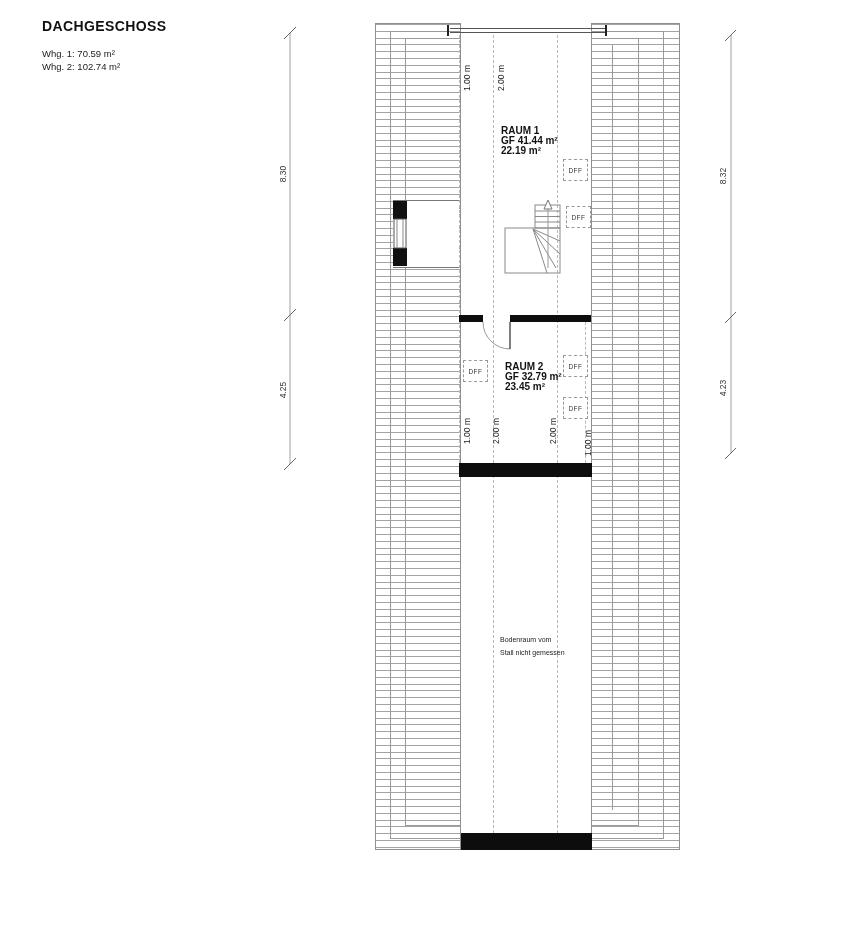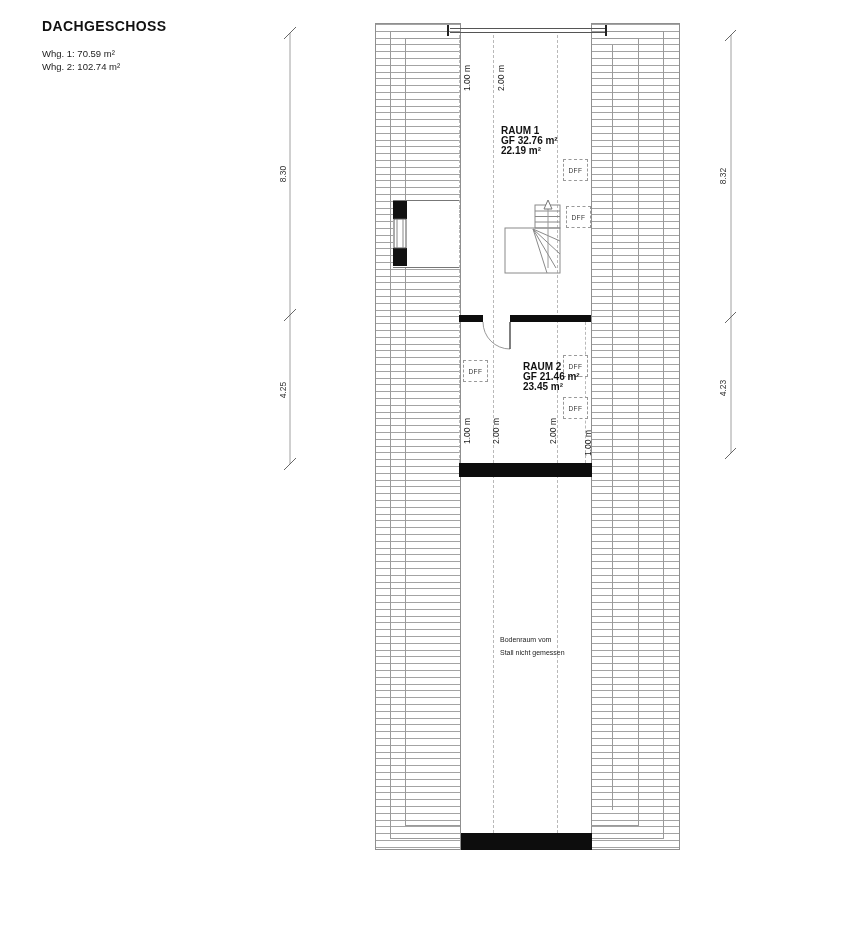--- a/index.html
+++ b/index.html
@@ -140,26 +140,26 @@
     </div>
   <div class="abs dff" style="left:563px; top:355px;">
       <span>DFF</span>
     </div>
   <div class="abs dff" style="left:563px; top:397px;">
       <span>DFF</span>
     </div>
 
   <div class="abs roomlbl" style="left:501px; top:126px;">
     <div>RAUM 1</div>
-    <div>GF 32.76 m²</div>
+    <div>GF 41.44 m²</div>
     <div>22.19 m²</div>
   </div>
-  <div class="abs roomlbl" style="left:505px; top:362px;margin-left:18px;">
+  <div class="abs roomlbl" style="left:505px; top:362px;">
     <div>RAUM 2</div>
-    <div>GF 21.46 m²</div>
+    <div>GF 32.79 m²</div>
     <div>23.45 m²</div>
   </div>
 
   <div class="abs notelbl" style="left:500px; top:633px;">
     <div>Bodenraum vom</div>
     <div>Stall nicht gemessen</div>
   </div>
 
   <div class="abs vlabel" style="left:467px; top:78px;">1.00 m</div>
   <div class="abs vlabel" style="left:501px; top:78px;">2.00 m</div>

